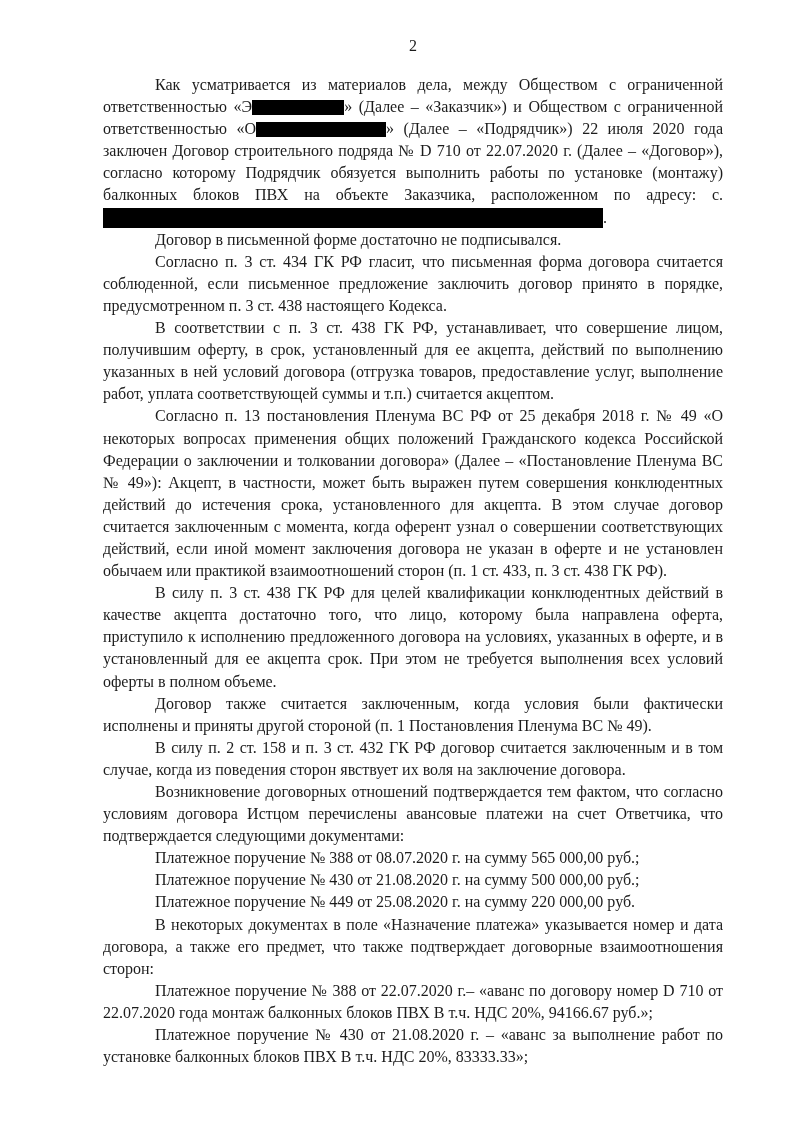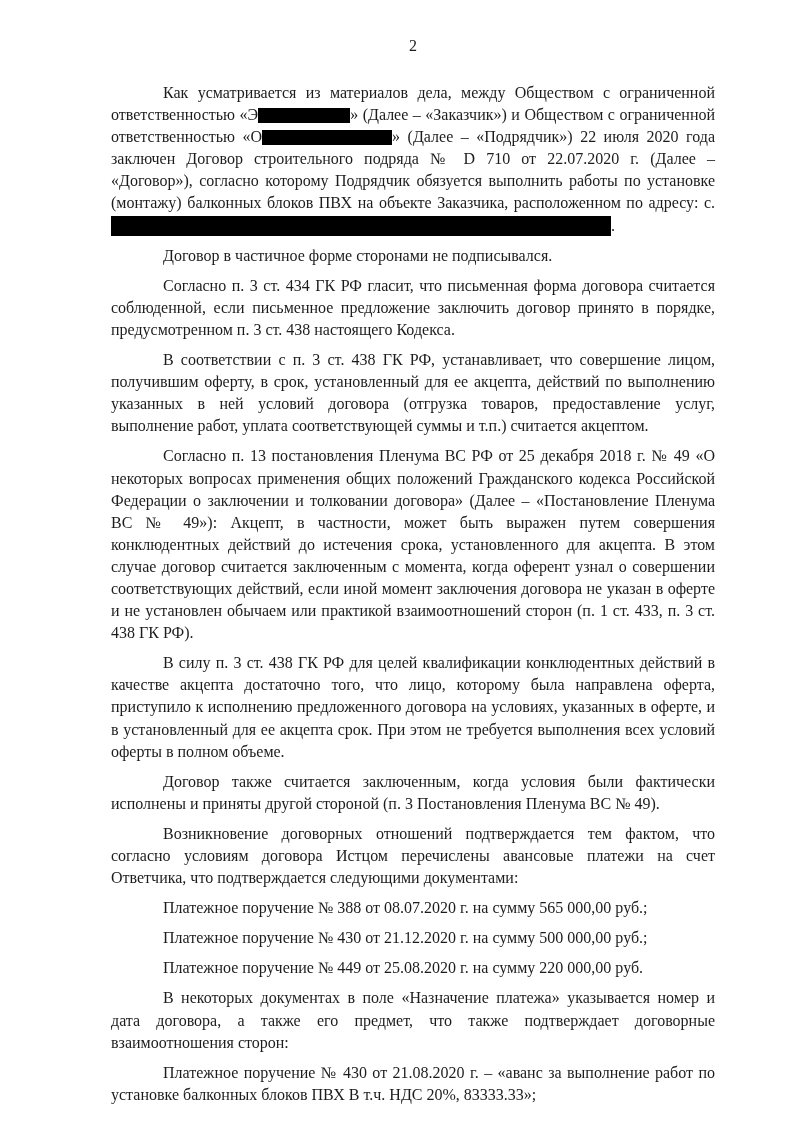--- a/index.html
+++ b/index.html
@@ -28,46 +28,48 @@
   .body-text {
     position: absolute;
     top: 74px;
     left: 103px;
     width: 620px;
     font-size: 16px;
     line-height: 22.1px;
     text-align: justify;
   }
   .para {
-    margin: 8px;
+    margin: 0;
     padding: 0;
     text-indent: 52px;
   }
   .redaction {
     display: inline-block;
     background: #000000;
     vertical-align: -3px;
   }
   .redaction.tall {
     vertical-align: -5px;
   }
 </style>
 </head>
 <body>
 
 <div class="page">
   <div class="page-number">2</div>
   <div class="body-text">
       <p class="para">Как усматривается из материалов дела, между Обществом с ограниченной ответственностью «Э<span class="redaction" style="width: 92px; height: 15px;"></span>» (Далее – «Заказчик») и Обществом с ограниченной ответственностью «О<span class="redaction" style="width: 130px; height: 15px;"></span>» (Далее – «Подрядчик») 22 июля 2020 года заключен Договор строительного подряда № D 710 от 22.07.2020 г. (Далее – «Договор»), согласно которому Подрядчик обязуется выполнить работы по установке (монтажу) балконных блоков ПВХ на объекте Заказчика, расположенном по адресу: с. <span class="redaction tall" style="width: 500px; height: 20px;"></span>.</p>
-      <p class="para">Договор в частичное форме сторонами не подписывался.</p>
+      <p class="para">Договор в письменной форме достаточно не подписывался.</p>
       <p class="para">Согласно п. 3 ст. 434 ГК РФ гласит, что письменная форма договора считается соблюденной, если письменное предложение заключить договор принято в порядке, предусмотренном п. 3 ст. 438 настоящего Кодекса.</p>
       <p class="para">В соответствии с п. 3 ст. 438 ГК РФ, устанавливает, что совершение лицом, получившим оферту, в срок, установленный для ее акцепта, действий по выполнению указанных в ней условий договора (отгрузка товаров, предоставление услуг, выполнение работ, уплата соответствующей суммы и т.п.) считается акцептом.</p>
       <p class="para">Согласно п. 13 постановления Пленума ВС РФ от 25 декабря 2018 г. № 49 «О некоторых вопросах применения общих положений Гражданского кодекса Российской Федерации о заключении и толковании договора» (Далее – «Постановление Пленума ВС № 49»): Акцепт, в частности, может быть выражен путем совершения конклюдентных действий до истечения срока, установленного для акцепта. В этом случае договор считается заключенным с момента, когда оферент узнал о совершении соответствующих действий, если иной момент заключения договора не указан в оферте и не установлен обычаем или практикой взаимоотношений сторон (п. 1 ст. 433, п. 3 ст. 438 ГК РФ).</p>
       <p class="para">В силу п. 3 ст. 438 ГК РФ для целей квалификации конклюдентных действий в качестве акцепта достаточно того, что лицо, которому была направлена оферта, приступило к исполнению предложенного договора на условиях, указанных в оферте, и в установленный для ее акцепта срок. При этом не требуется выполнения всех условий оферты в полном объеме.</p>
-      <p class="para">Договор также считается заключенным, когда условия были фактически исполнены и приняты другой стороной (п. 3 Постановления Пленума ВС № 49).</p>
+      <p class="para">Договор также считается заключенным, когда условия были фактически исполнены и приняты другой стороной (п. 1 Постановления Пленума ВС № 49).</p>
+      <p class="para">В силу п. 2 ст. 158 и п. 3 ст. 432 ГК РФ договор считается заключенным и в том случае, когда из поведения сторон явствует их воля на заключение договора.</p>
       <p class="para">Возникновение договорных отношений подтверждается тем фактом, что согласно условиям договора Истцом перечислены авансовые платежи на счет Ответчика, что подтверждается следующими документами:</p>
       <p class="para">Платежное поручение № 388 от 08.07.2020 г. на сумму 565 000,00 руб.;</p>
-      <p class="para">Платежное поручение № 430 от 21.12.2020 г. на сумму 500 000,00 руб.;</p>
+      <p class="para">Платежное поручение № 430 от 21.08.2020 г. на сумму 500 000,00 руб.;</p>
       <p class="para">Платежное поручение № 449 от 25.08.2020 г. на сумму 220 000,00 руб.</p>
       <p class="para">В некоторых документах в поле «Назначение платежа» указывается номер и дата договора, а также его предмет, что также подтверждает договорные взаимоотношения сторон:</p>
+      <p class="para">Платежное поручение № 388 от 22.07.2020 г.– «аванс по договору номер D 710 от 22.07.2020 года монтаж балконных блоков ПВХ В т.ч. НДС 20%, 94166.67 руб.»;</p>
       <p class="para">Платежное поручение № 430 от 21.08.2020 г. – «аванс за выполнение работ по установке балконных блоков ПВХ В т.ч. НДС 20%, 83333.33»;</p>
     </div>
 </div>
 
 </body></html>

